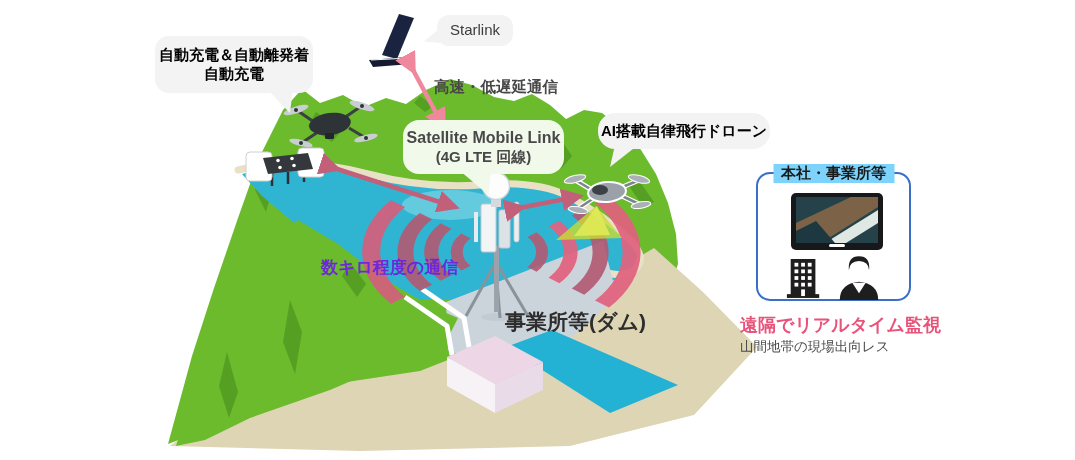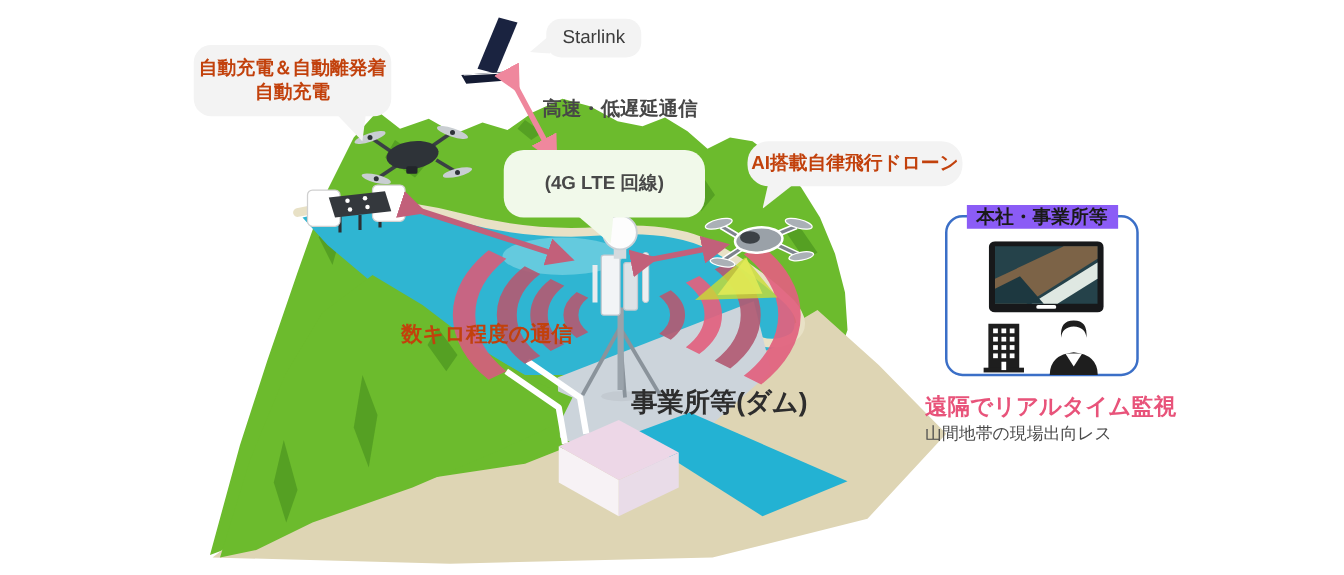--- a/index.html
+++ b/index.html
@@ -9,21 +9,21 @@
   *{box-sizing:border-box; margin:0; padding:0;}
   html,body{width:1075px; height:460px; background:#fff; overflow:hidden;
     font-family:"Liberation Sans","DejaVu Sans",sans-serif;}
   .stage{position:relative; width:1075px; height:460px; background:#fff;}
   .scene{position:absolute; left:0; top:0;}
 
   .label{position:absolute; color:var(--label-dark); white-space:nowrap;}
 
   
   .bubble{position:absolute; display:flex; flex-direction:column; align-items:center;
-    justify-content:center; text-align:center; color:#c2410c; line-height:1.25;}
+    justify-content:center; text-align:center; color:#000000; line-height:1.25;}
   .bubble .tail{position:absolute; display:block;}
   .bubble-gray{background:var(--bubble-gray); }
   .bubble-gray .tail{background:var(--bubble-gray);}
   .bubble-green{background:var(--bubble-green);}
   .bubble-green .tail{background:var(--bubble-green);}
 
   .charging-bubble{left:155px; top:36px; width:158px; height:57px; border-radius:14px;
     font-size:15px; font-weight:600;}
   .charging-bubble .tail{left:112px; top:53px; width:26px; height:24px;
     clip-path:polygon(0 0,100% 0,88% 100%);}
@@ -39,28 +39,28 @@
     clip-path:polygon(18% 0,100% 0,0 100%);}
 
   .sml-bubble{left:403px; top:120px; width:161px; height:54px; border-radius:16px;
     font-weight:700; color:#484848;}
   .sml-bubble .l1{font-size:16px;}
   .sml-bubble .l2{font-size:15px;}
   .sml-bubble .tail{left:56px; top:50px; width:32px; height:25px;
     clip-path:polygon(0 0,100% 0,92% 100%);}
 
   .speed-label{left:434px; top:77px; font-size:15.5px; font-weight:700; color:#474747;}
-  .range-label{left:321px; top:256px; font-size:17px; font-weight:700; color:#c2410c;}
+  .range-label{left:321px; top:256px; font-size:17px; font-weight:700; color:#6d28d9;}
   .dam-label{left:505px; top:308px; font-size:21px; font-weight:600; color:#2d2d2d;}
 
   
   .hq-panel{position:absolute; left:756px; top:172px; width:155px; height:129px;
     border:2px solid var(--panel-border-blue); border-radius:14px; background:#fff;}
   .hq-title{position:absolute; left:50%; transform:translateX(-50%); top:-10px;
-    background:#8b5cf6; padding:0 8px; font-size:15px; font-weight:700; color:#1a1a1a;
+    background:#7dd3fc; padding:0 8px; font-size:15px; font-weight:700; color:#1a1a1a;
     white-space:nowrap;}
   .hq-monitor{position:absolute; left:33px; top:19px;}
   .hq-icons{position:absolute; left:0; top:78px; width:100%; display:flex;
     justify-content:center; gap:12px; align-items:flex-end;}
   .highlight-label{left:740px; top:313px; width:190px; text-align:center;
     font-size:18px; font-weight:700; color:var(--highlight-pink);}
   .sub-label{left:740px; top:338px; width:190px; text-align:left;
     font-size:13.5px; color:#4a4a4a;}
 </style>
 </head>
@@ -236,20 +236,21 @@
   </div>
 
   <div class="bubble bubble-gray starlink-bubble">
     <span>Starlink</span>
     <i class="tail"></i>
   </div>
 
   <div class="label speed-label">高速・低遅延通信</div>
 
   <div class="bubble bubble-green sml-bubble">
+    <span class="l1">Satellite Mobile Link</span>
     <span class="l2">(4G LTE 回線)</span>
     <i class="tail"></i>
   </div>
 
   <div class="bubble bubble-gray ai-bubble">
     <span>AI搭載自律飛行ドローン</span>
     <i class="tail"></i>
   </div>
 
   <div class="label range-label">数キロ程度の通信</div>

